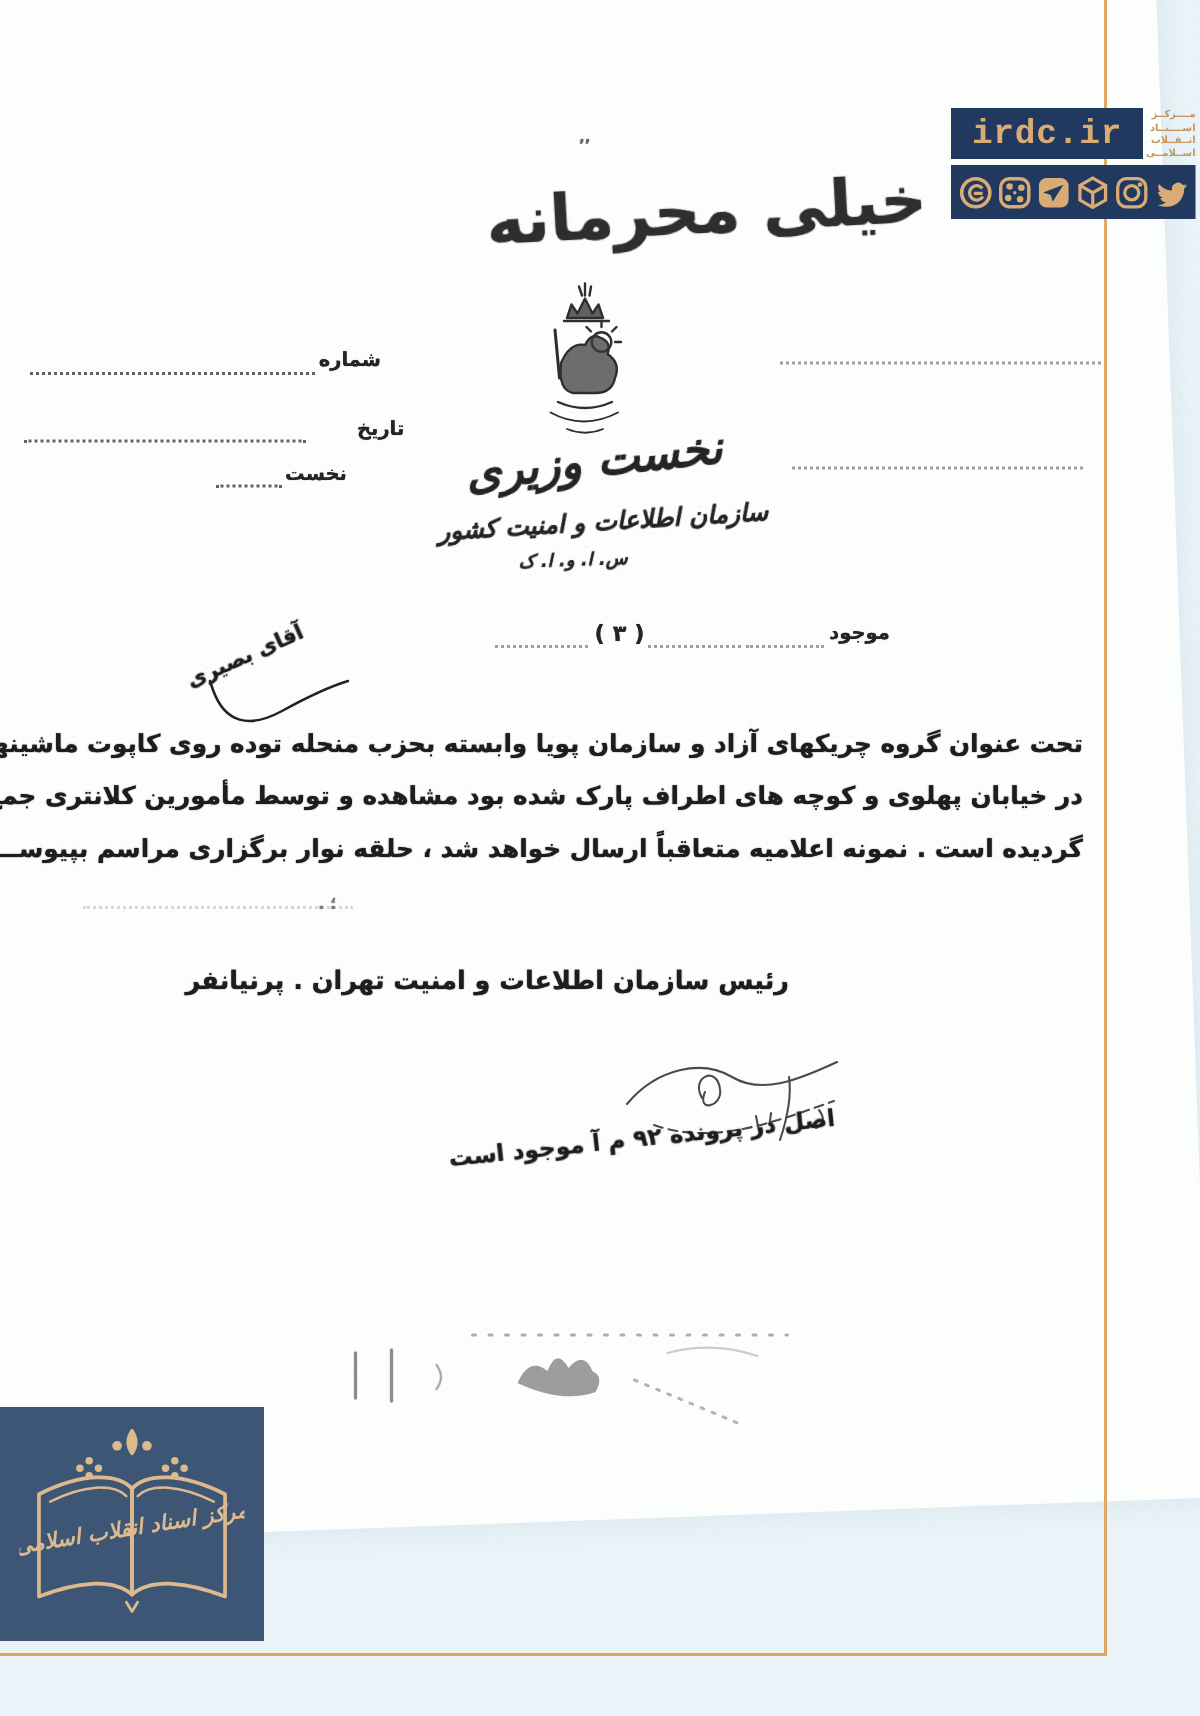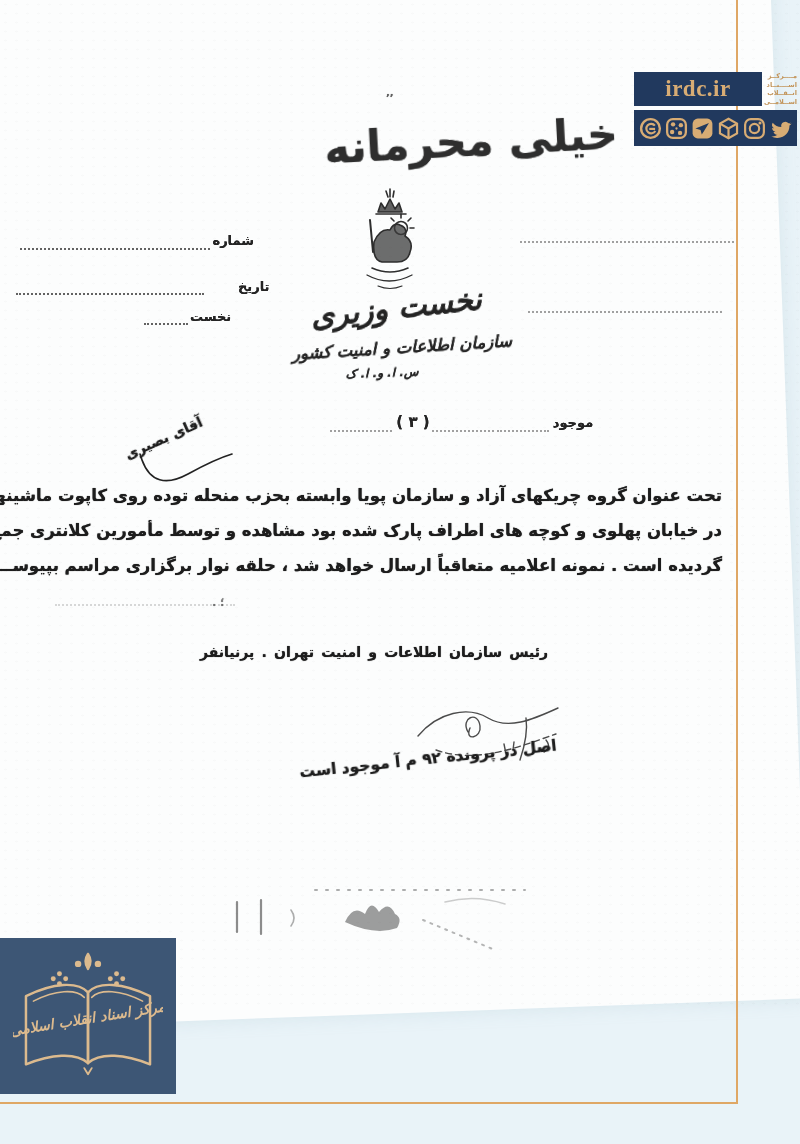--- a/index.html
+++ b/index.html
@@ -21,21 +21,21 @@
   .hand{font-family:"DejaVu Sans",sans-serif;font-weight:600;color:#1d1d1d;direction:rtl;
         text-shadow:0 0 .8px #1b1b1b;filter:blur(.3px);}
   .callig{font-style:italic;}
   .justify{text-align:justify;text-align-last:justify;}
   .dots{border-bottom:2px dotted #3c3c3c;height:0;opacity:.8;}
   .dots-light{border-bottom:2px dotted #555;height:0;opacity:.55;}
   
   #irdc-badge{position:absolute;left:634px;top:72px;width:128px;height:34px;background:#21395e;
         display:flex;align-items:center;justify-content:center;}
   #irdc-badge span{color:#d8ac74;font-weight:bold;font-size:23px;letter-spacing:.5px;
-        font-family:Liberation Serif, serif;}
+        font-family:Liberation Mono, monospace;}
   #irdc-wordmark{position:absolute;left:763px;top:72px;width:34px;direction:rtl;text-align:right;}
   #irdc-wordmark div{font-size:6.5px;line-height:8.6px;color:#c3955b;font-weight:bold;white-space:nowrap;margin-left:31px;}
   #social-bar{position:absolute;left:634px;top:110px;width:163px;height:36px;background:#21395e;
         display:flex;align-items:center;justify-content:space-evenly;padding:0 3px;box-sizing:border-box;}
   #social-bar .sicon{width:25px;height:25px;display:block;}
   
   #footer-logo{position:absolute;left:0;top:938px;width:176px;height:156px;background:#3d5675;
         display:flex;align-items:center;justify-content:center;}
   
   .smudge{filter:blur(.45px);opacity:.8;}
@@ -98,21 +98,21 @@
     <path d="M6 8 C14 30 30 34 52 22 C72 11 86 5 96 2 M6 8 l-2 -6" fill="none" stroke="#222" stroke-width="1.7" stroke-linecap="round"></path>
   </svg>
 
   <div class="abs hand justify" style="left:55px;top:486px;width:667px;font-size:16.5px;white-space:nowrap;">تحت عنوان گروه چریکهای آزاد و سازمان پویا وابسته بحزب منحله توده روی کاپوت ماشینهائی که</div>
   <div class="abs hand justify" style="left:35px;top:521px;width:687px;font-size:16.5px;white-space:nowrap;">در خیابان پهلوی و کوچه های اطراف پارک شده بود مشاهده و توسط مأمورین کلانتری جمع آوری</div>
   <div class="abs hand justify" style="left:38px;top:556px;width:684px;font-size:16.5px;white-space:nowrap;">گردیده است . نمونه اعلامیه متعاقباً ارسال خواهد شد ، حلقه نوار برگزاری مراسم بپیوســـت</div>
 
   <div class="abs dots-light" style="left:55px;top:604px;width:180px;opacity:.22;"></div>
   <div class="abs hand" style="left:212px;top:596px;font-size:11px;opacity:.55;">؛ .</div>
 
-  <div class="abs hand justify" style="left:178px;top:644px;width:348px;font-size:14px;white-space:nowrap;margin-left:22px;">رئیس سازمان اطلاعات و امنیت تهران . پرنیانفر</div>
+  <div class="abs hand justify" style="left:178px;top:644px;width:348px;font-size:17px;white-space:nowrap;">رئیس سازمان اطلاعات و امنیت تهران . پرنیانفر</div>
 
   <svg class="abs smudge" style="left:406px;top:692px;" width="165" height="90" viewBox="0 0 165 90">
     <g fill="none" stroke="#1f1f1f" stroke-width="1.4" stroke-linecap="round">
       <path d="M12 44 C32 20 62 14 82 26 C102 38 126 28 152 16"></path>
       <path d="M62 40 c-8 -14 10 -22 12 -6 c2 12 -16 16 -10 2"></path>
       <path d="M120 26 c2 14 -2 30 -6 42"></path>
       <path d="M30 58 C70 72 110 56 150 42" stroke-dasharray="6 4"></path>
       <path d="M140 48 q6 8 -2 12"></path>
       <path d="M98 52 l2 10 M108 50 l-1 8"></path>
     </g>

